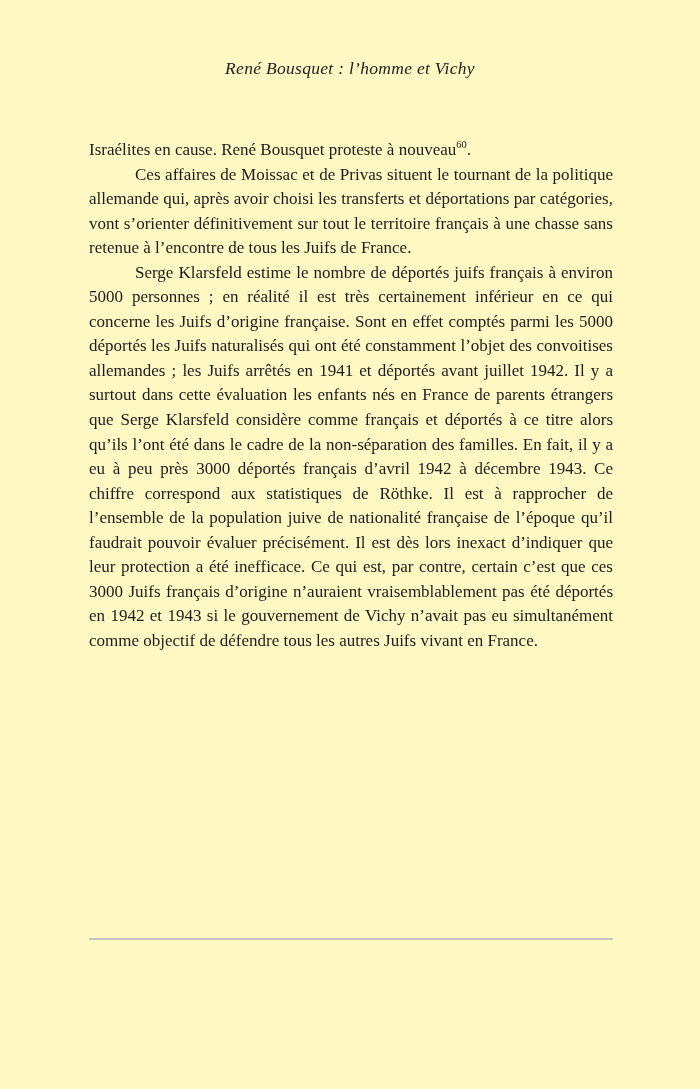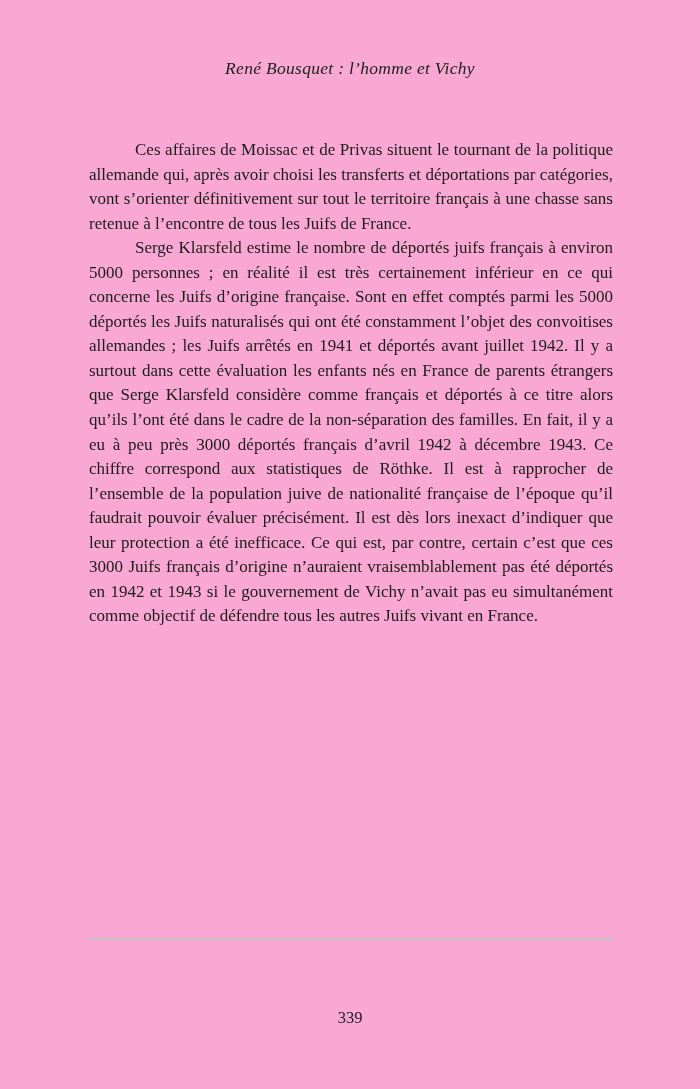--- a/index.html
+++ b/index.html
@@ -4,21 +4,21 @@
 <style>
   html, body {
     margin: 0;
     padding: 0;
     background: #ffffff;
   }
   .page {
     position: relative;
     width: 700px;
     height: 1089px;
-    background: #f9a8d4;
+    background: #fef9c3;
     font-family: "Liberation Serif", "DejaVu Serif", serif;
     color: #1c1c1c;
     overflow: hidden;
   }
   .running-header {
     position: absolute;
     top: 58px;
     left: 0;
     width: 100%;
     text-align: center;
@@ -77,22 +77,22 @@
   }
 </style>
 </head>
 <body>
 
 <div class="page">
 
   <div class="running-header">René Bousquet : l’homme et Vichy</div>
 
   <div class="body-text">
+    <p><span>Israélites en cause. René Bousquet proteste à nouveau</span><sup class="footnote-ref">60</sup><span>.</span></p>
     <p class="indented">Ces affaires de Moissac et de Privas situent le tournant de la politique allemande qui, après avoir choisi les transferts et déportations par catégories, vont s’orienter définitivement sur tout le territoire français à une chasse sans retenue à l’encontre de tous les Juifs de France.</p>
     <p class="indented">Serge Klarsfeld estime le nombre de déportés juifs français à environ 5000 personnes ; en réalité il est très certainement inférieur en ce qui concerne les Juifs d’origine française. Sont en effet comptés parmi les 5000 déportés les Juifs naturalisés qui ont été constamment l’objet des convoitises allemandes ; les Juifs arrêtés en 1941 et déportés avant juillet 1942. Il y a surtout dans cette évaluation les enfants nés en France de parents étrangers que Serge Klarsfeld considère comme français et déportés à ce titre alors qu’ils l’ont été dans le cadre de la non-séparation des familles. En fait, il y a eu à peu près 3000 déportés français d’avril 1942 à décembre 1943. Ce chiffre correspond aux statistiques de Röthke. Il est à rapprocher de l’ensemble de la population juive de nationalité française de l’époque qu’il faudrait pouvoir évaluer précisément. Il est dès lors inexact d’indiquer que leur protection a été inefficace. Ce qui est, par contre, certain c’est que ces 3000 Juifs français d’origine n’auraient vraisemblablement pas été déportés en 1942 et 1943 si le gouvernement de Vichy n’avait pas eu simultanément comme objectif de défendre tous les autres Juifs vivant en France.</p>
   </div>
 
   <div class="footnote-rule"></div>
 
 
-  <div class="page-number">339</div>
 
 </div>
 
 </body></html>

